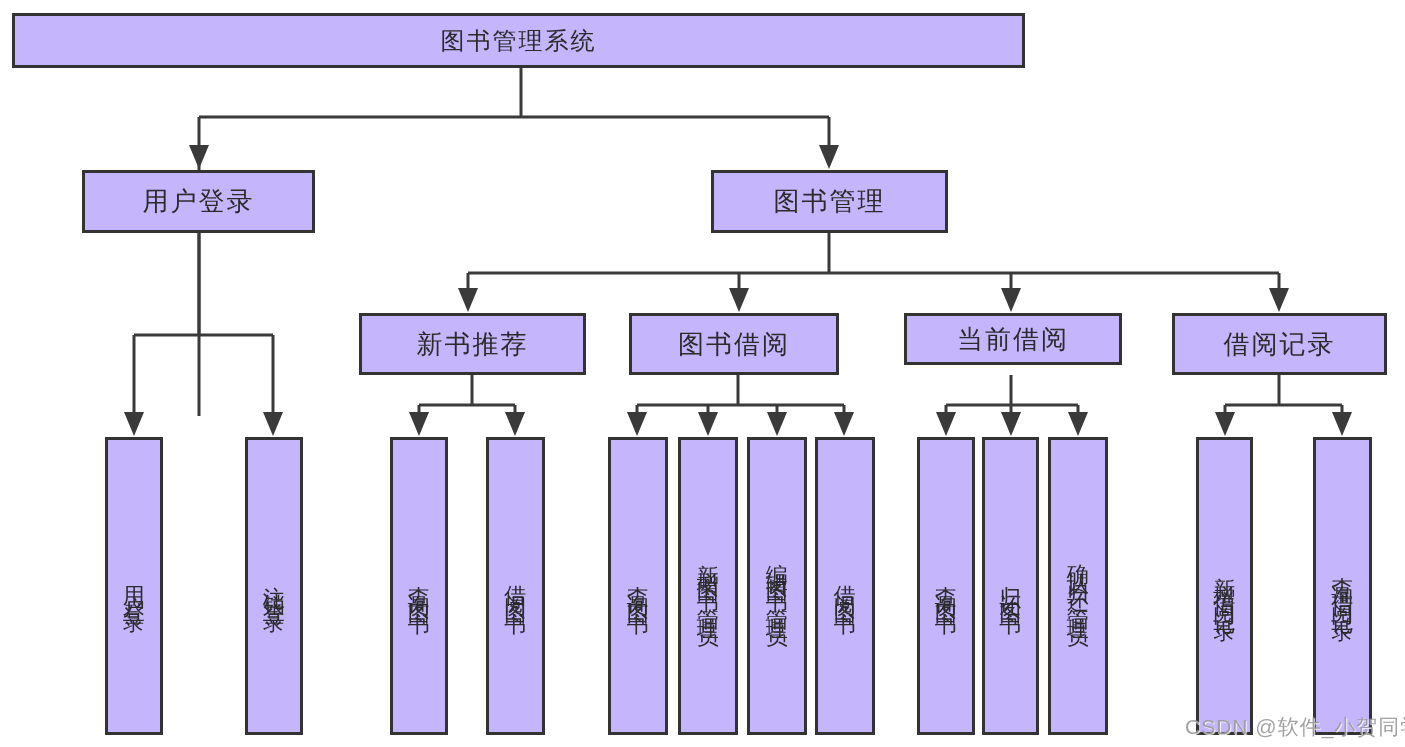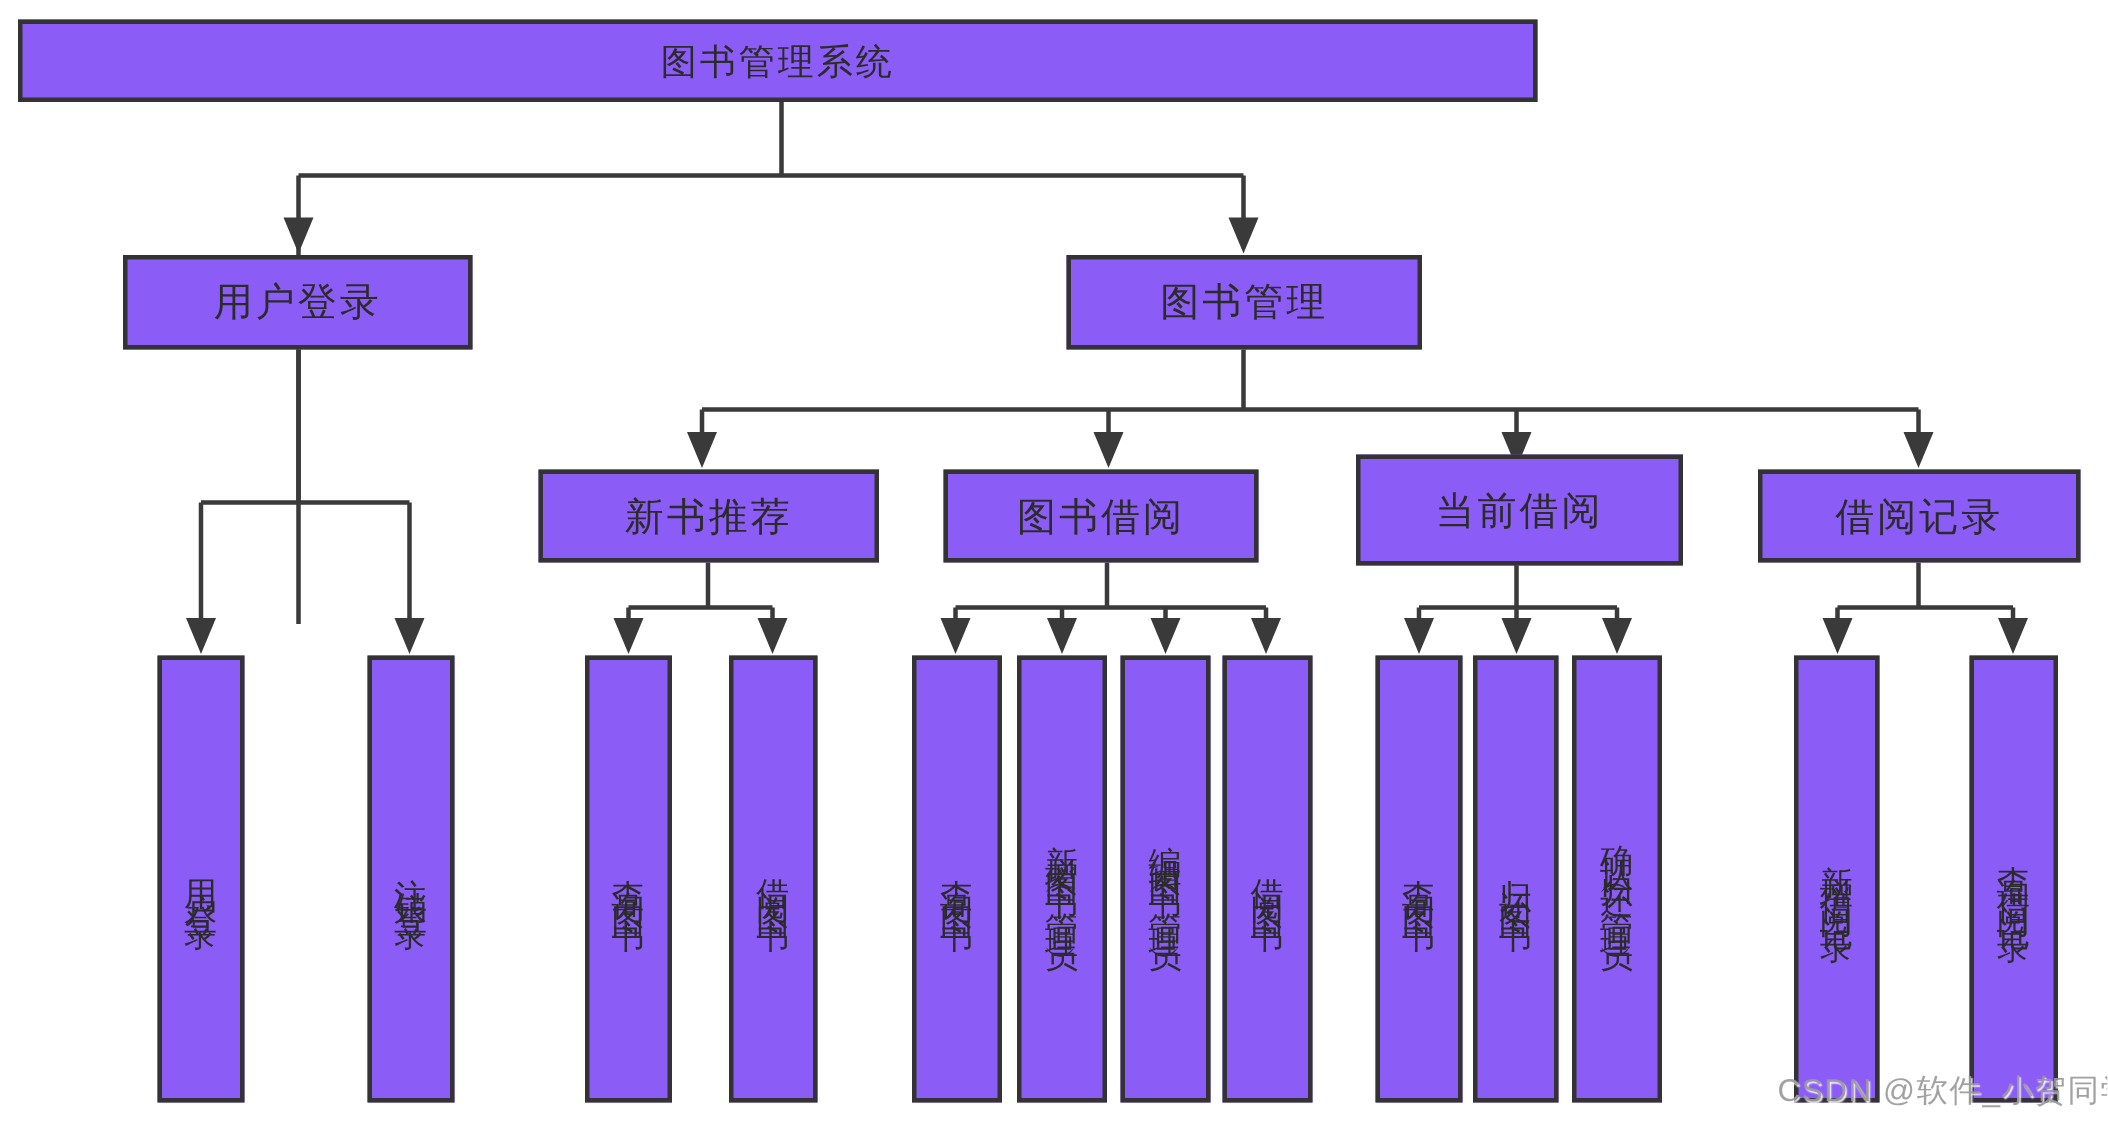--- a/index.html
+++ b/index.html
@@ -6,21 +6,21 @@
   #canvas {
     position:relative; width:1405px; height:747px; background:#ffffff;
     overflow:hidden;
     font-family:"Liberation Sans","DejaVu Sans",sans-serif;
     color:#2b2b2b;
   }
   #connectors { position:absolute; left:0; top:0; width:1405px; height:747px; z-index:1; }
   #connectors path { stroke:#3a3a3a; stroke-width:3; fill:none; }
   #connectors polygon { fill:#3a3a3a; stroke:none; }
   .box {
-    position:absolute; box-sizing:border-box; background:#8b5cf6;
+    position:absolute; box-sizing:border-box; background:#c4b5fd;
     border:3px solid #333333; display:flex; align-items:center; justify-content:center;
     z-index:2;
   }
   .hlabel { font-size:26px; letter-spacing:2px; white-space:nowrap; color:#2b2b2b; }
   .hlabel.root { font-size:24px; }
   .vlabel {
     writing-mode:vertical-lr; text-orientation:mixed;
     font-size:22px; letter-spacing:9px; line-height:1.15; color:#2b2b2b;
     white-space:nowrap;
   }
@@ -78,21 +78,21 @@
   <div class="box" style="left:711px;top:170px;width:237px;height:63px">
     <span class="hlabel">图书管理</span>
   </div>
 
   <div class="box" style="left:359px;top:313px;width:227px;height:62px">
     <span class="hlabel">新书推荐</span>
   </div>
   <div class="box" style="left:629px;top:313px;width:210px;height:62px">
     <span class="hlabel">图书借阅</span>
   </div>
-  <div class="box" style="left:904px;top:303px;width:218px;height:74px">
+  <div class="box" style="left:904px;top:313px;width:218px;height:52px">
     <span class="hlabel">当前借阅</span>
   </div>
   <div class="box" style="left:1172px;top:313px;width:215px;height:62px">
     <span class="hlabel">借阅记录</span>
   </div>
 
   <div class="box" style="left:105px;top:437px;width:58px;height:298px">
     <span class="vlabel">用户登录</span>
   </div>
   <div class="box" style="left:245px;top:437px;width:58px;height:298px">

